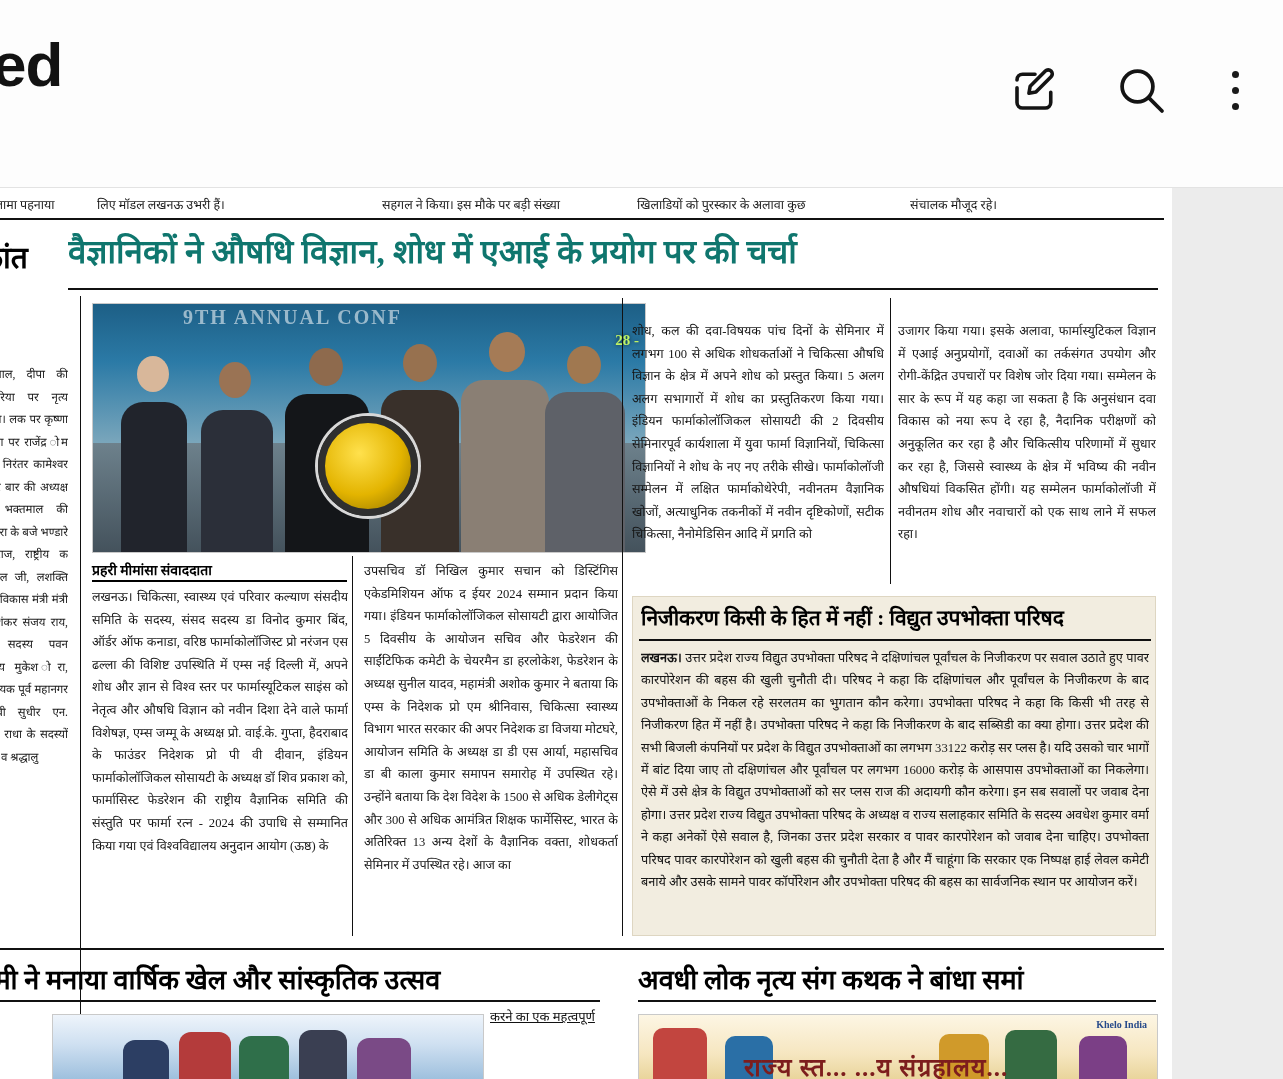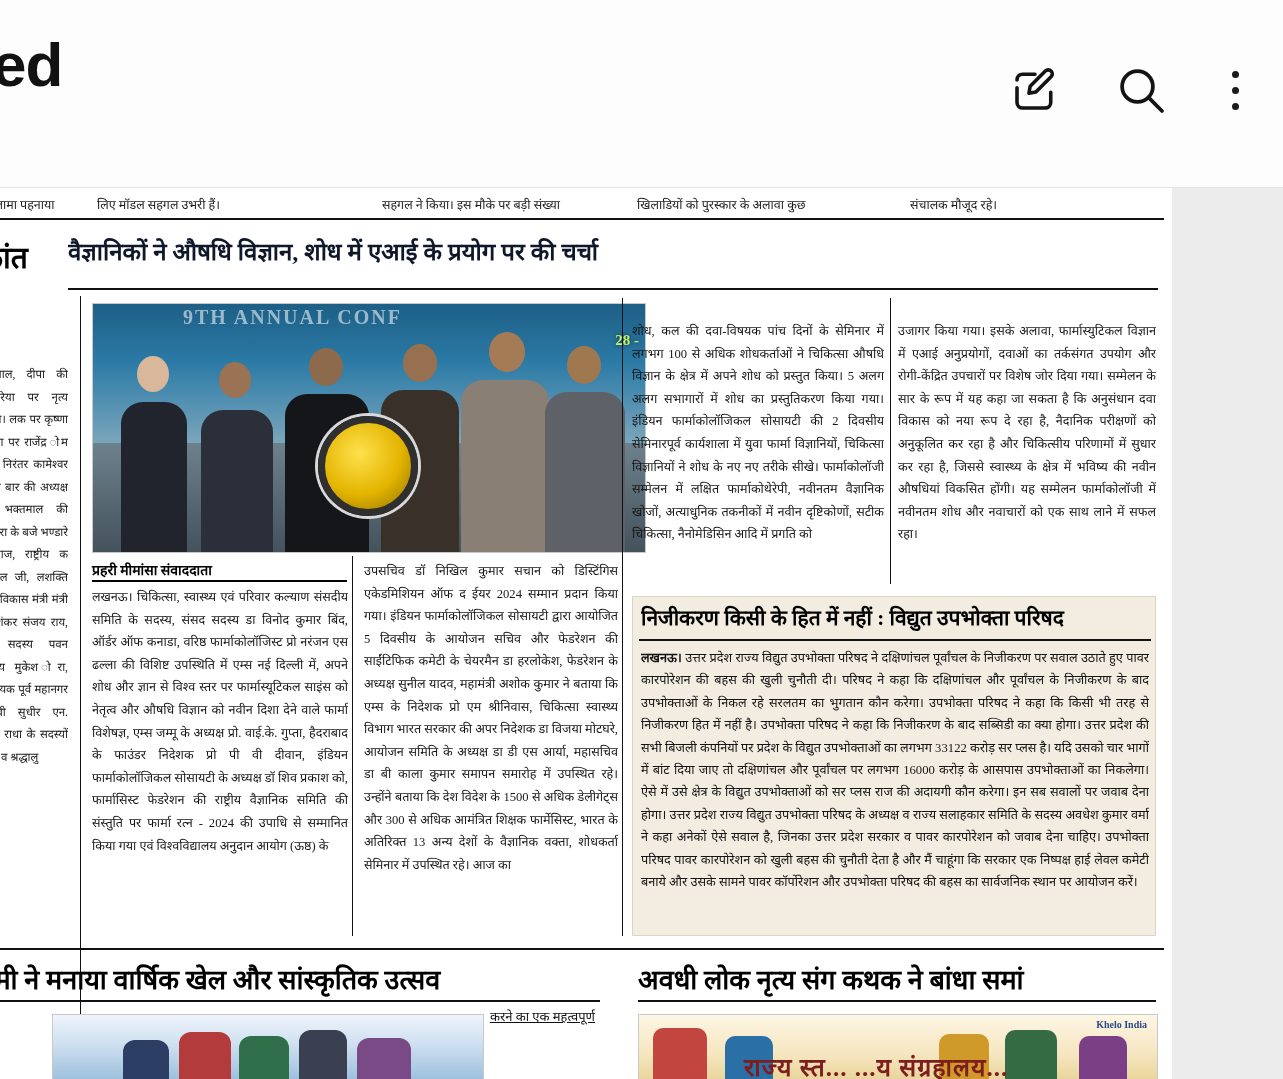--- a/index.html
+++ b/index.html
@@ -128,25 +128,25 @@
     position: absolute;
     background: #111;
   }
 
   
   .headline-1 {
     position: absolute;
     left: 76px;
     top: 42px;
     width: 1090px;
-    font-size: 24px;
+    font-size: 33px;
     font-weight: 700;
     line-height: 44px;
     letter-spacing: 0px;
-    color: #0f172a;
+    color: #0f766e;
     white-space: nowrap;
     overflow: hidden;
   }
   .left-cut-head {
     position: absolute;
     left: -12px;
     top: 48px;
     font-size: 30px;
     font-weight: 700;
     color: #000;
@@ -431,21 +431,21 @@
         <i></i>
     </div>
   </div>
 </div>
 
 <div class="page-scroll">
   <div class="paper">
 
     <div class="top-strip">
       <span class="ts1">लीजामा पहनाया</span>
-      <span class="ts2">लिए मॉडल सहगल उभरी हैं।</span>
+      <span class="ts2">लिए मॉडल लखनऊ उभरी हैं।</span>
       <span class="ts3">सहगल ने किया। इस मौके पर बड़ी संख्या</span>
       <span class="ts4">खिलाडियों को पुरस्कार के अलावा कुछ</span>
       <span class="ts5">संचालक मौजूद रहे।</span>
     </div>
 
     <div class="rule" style="left:-12px; top:30px; width:1184px; height:2px;"></div>
 
     <div class="left-cut-head">कांत</div>
     <div class="headline-1">वैज्ञानिकों ने औषधि विज्ञान, शोध में एआई के प्रयोग पर की चर्चा</div>
     <div class="rule" style="left:76px; top:100px; width:1090px; height:2px;"></div>

